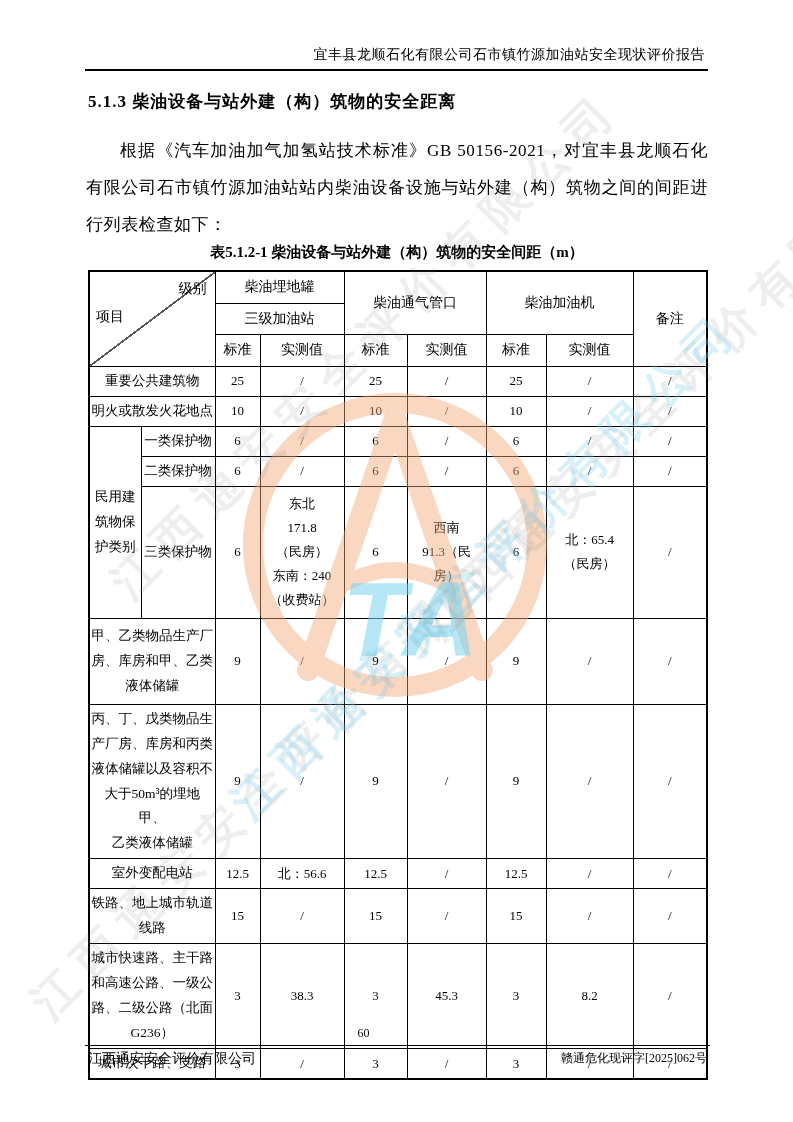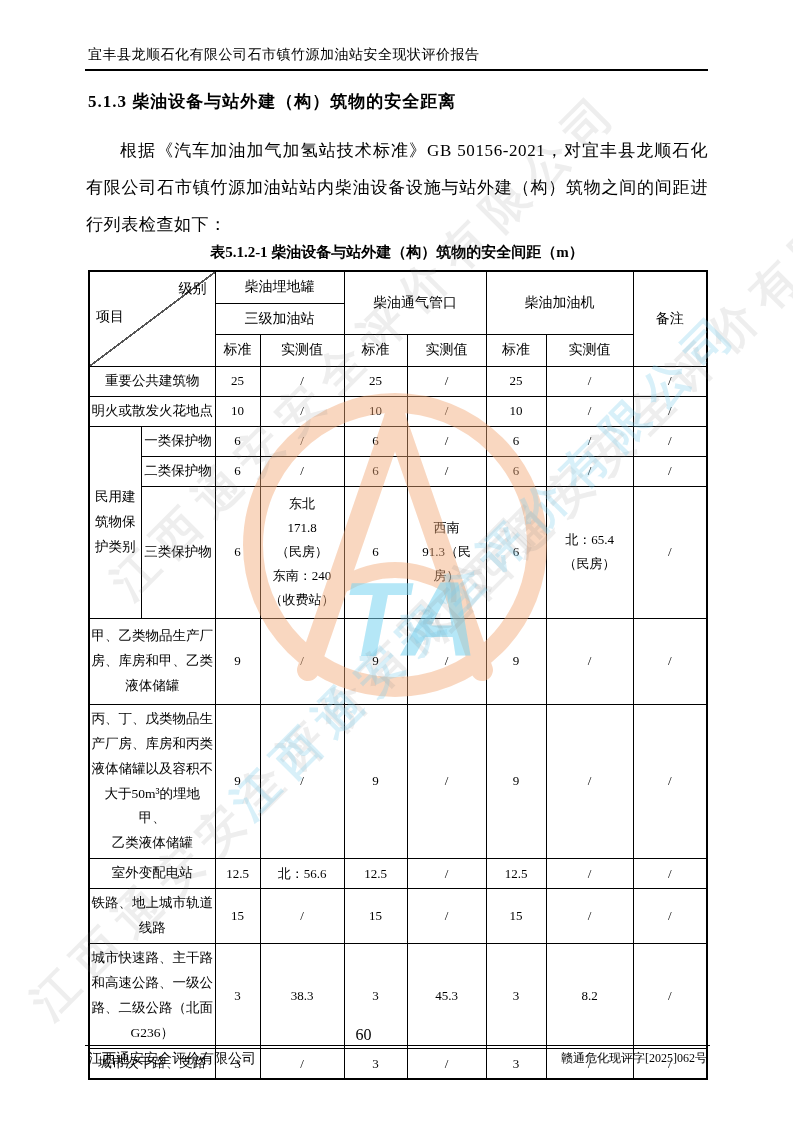--- a/index.html
+++ b/index.html
@@ -12,21 +12,21 @@
     margin: 0 auto;
     background: #fff;
     overflow: hidden;
   }
   .content { position: relative; z-index: 2; }
 
   
   .doc-header {
     position: absolute;
     left: 88px; right: 88px; top: 46px;
-    text-align: left;
+    text-align: right;
     font-size: 14px;
     letter-spacing: 0.5px;
   }
   .doc-header-rule {
     position: absolute;
     left: 85px; right: 85px; top: 69px;
     border-top: 2px solid #000;
   }
 
   
@@ -87,21 +87,21 @@
     text-decoration: underline;
   }
   .corner-top { position: absolute; top: 4px; right: 8px; font-size: 14px; }
   .corner-bottom { position: absolute; bottom: 36px; left: 6px; font-size: 14px; }
 
   
   .page-number {
     position: absolute;
     left: 88px; width: 551px; top: 1026px;
     text-align: center;
-    font-size: 16px;
+    font-size: 12px;
   }
   .footer-rule {
     position: absolute;
     left: 85px; right: 83px; top: 1045px;
     border-top: 1.5px solid #000;
   }
   .footer-left {
     position: absolute;
     left: 88px; top: 1050px;
     font-size: 14px;

